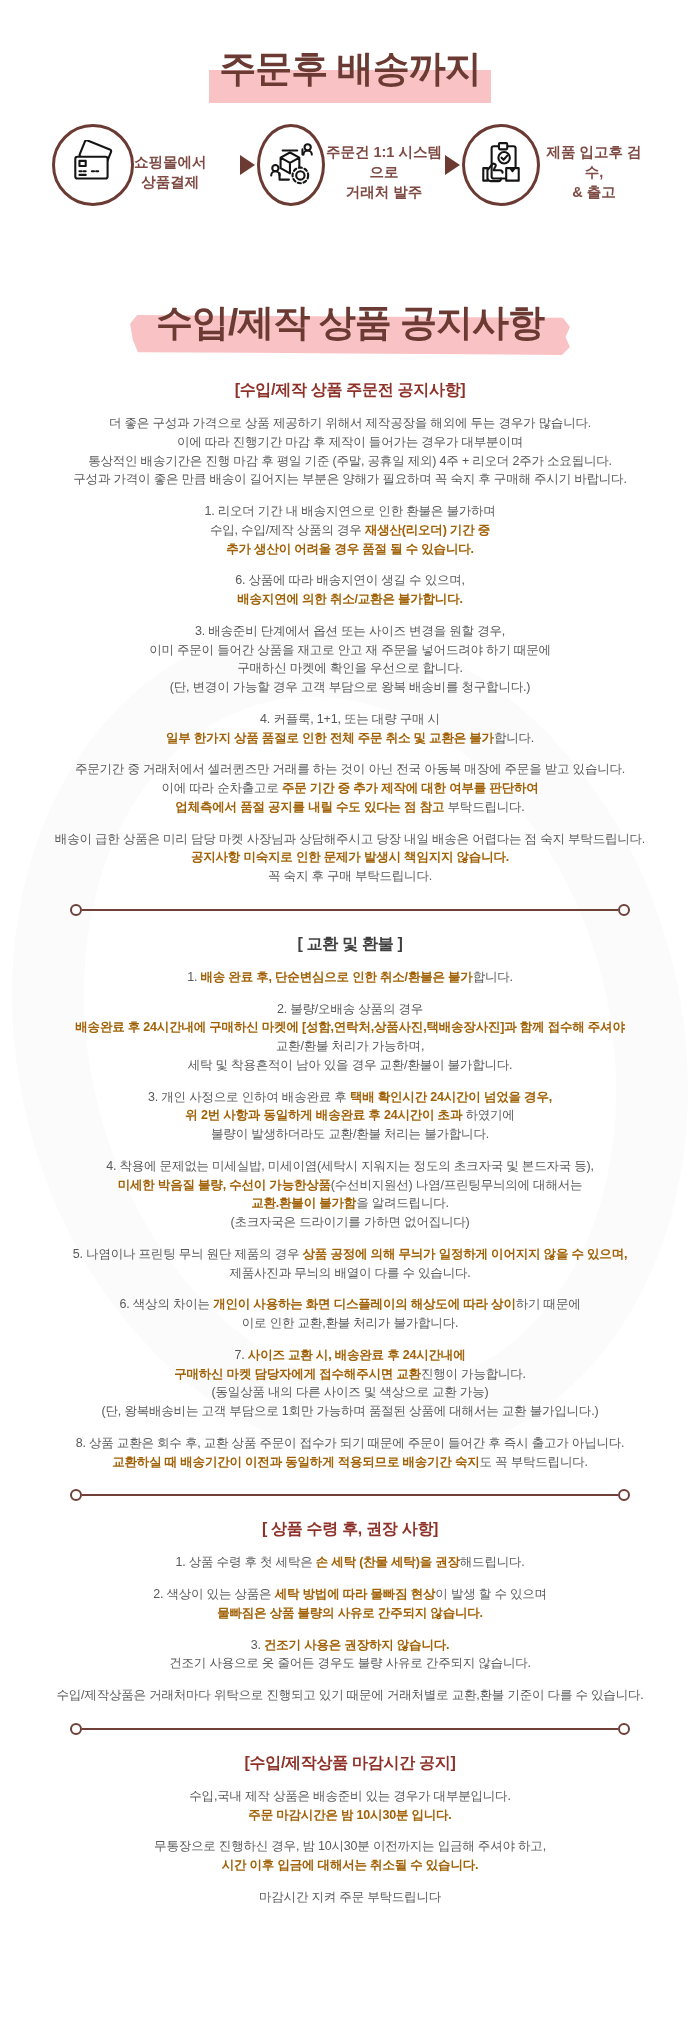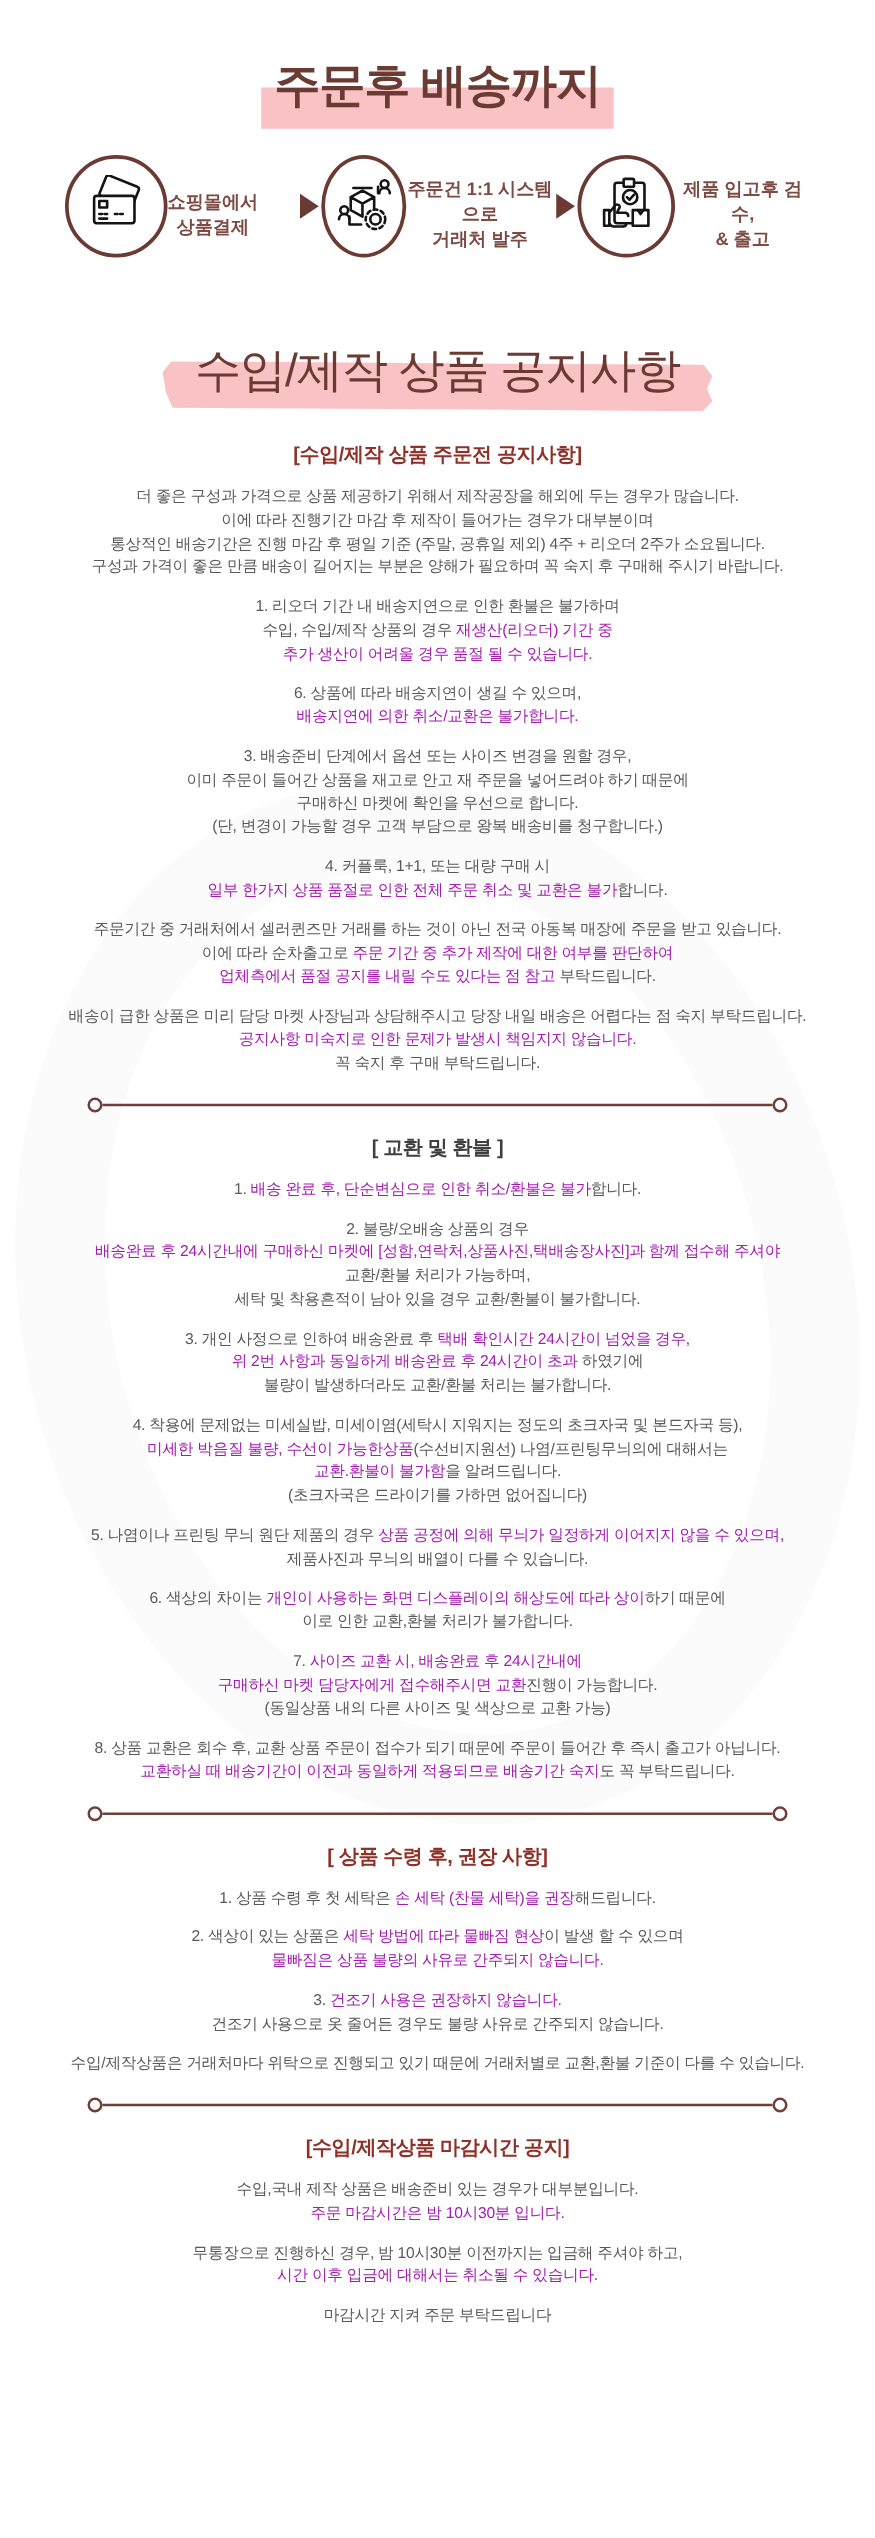--- a/index.html
+++ b/index.html
@@ -17,36 +17,36 @@
   .step{width:186px;display:flex;flex-direction:row;align-items:center;}
   .circle{width:76px;height:76px;border:3px solid #6b3a33;border-radius:50%;background:#fff;
           display:flex;align-items:center;justify-content:center;}
   .circle svg{width:50px;height:50px;}
   .arrow{width:0;height:0;border-left:15px solid #6b3a33;border-top:10px solid transparent;
          border-bottom:10px solid transparent;margin:31px 2px 0;}
   .caption{margin-top:14px;font-size:14.5px;font-weight:700;color:#7e4b44;text-align:center;
            white-space:pre-line;line-height:1.4;}
 
   
-  .title2{margin:66px 0 32px;text-align:center;font-size:37px;font-weight:400;letter-spacing:-1px;color:#6b3a33;}
+  .title2{margin:92px 0 32px;text-align:center;font-size:37px;font-weight:700;letter-spacing:-1px;color:#6b3a33;}
   .t2inner{display:inline-block;position:relative;}
   .tape{position:absolute;left:-26px;right:-26px;top:17px;bottom:-7px;background:#f9c2c4;z-index:0;
         clip-path:polygon(0% 22%,1.6% 0%,50% 4%,98.4% 7%,100% 30%,99% 55%,100% 80%,98.2% 100%,50% 96%,1.8% 93%,0.6% 62%,0% 22%);}
   .t2text{position:relative;z-index:1;}
 
   
   .sections{width:684px;margin:4px auto;}
   .sec{margin-bottom:6px;}
   .sec-h{margin:4px 0 13px;text-align:center;font-size:16px;font-weight:800;letter-spacing:-0.3px;}
   .sec-h.maroon{color:#8e3229;}
   .sec-h.dark{color:#3f3f3f;}
   .block{margin-bottom:13px;}
   .line{text-align:center;font-size:12.5px;line-height:1.5;color:#595959;letter-spacing:-0.2px;}
   .t-g{color:#595959;text-align:center;}
-  .t-r{color:#a21caf;font-weight:400;}
+  .t-r{color:#a16207;font-weight:700;}
 
   .divider{display:flex;align-items:center;width:560px;margin:18px auto;}
   .divider .ring{flex:none;width:8px;height:8px;border:2.5px solid #6f4038;border-radius:50%;background:#fff;}
   .divider .rule{flex:1;height:2px;background:#6f4038;}
 </style>
 </head>
 <body>
 
 <div class="page">
   <div class="wm"></div>
@@ -192,20 +192,21 @@
             <div class="line"><span class="t-g">제품사진과 무늬의 배열이 다를 수 있습니다.</span></div>
           </div>
           <div class="block">
             <div class="line"><span class="t-g">6. 색상의 차이는 </span><span class="t-r">개인이 사용하는 화면 디스플레이의 해상도에 따라 상이</span><span class="t-g">하기 때문에</span></div>
             <div class="line"><span class="t-g">이로 인한 교환,환불 처리가 불가합니다.</span></div>
           </div>
           <div class="block">
             <div class="line"><span class="t-g">7. </span><span class="t-r">사이즈 교환 시, 배송완료 후 24시간내에</span></div>
             <div class="line"><span class="t-r">구매하신 마켓 담당자에게 접수해주시면 교환</span><span class="t-g">진행이 가능합니다.</span></div>
             <div class="line"><span class="t-g">(동일상품 내의 다른 사이즈 및 색상으로 교환 가능)</span></div>
+            <div class="line"><span class="t-g">(단, 왕복배송비는 고객 부담으로 1회만 가능하며 품절된 상품에 대해서는 교환 불가입니다.)</span></div>
           </div>
           <div class="block">
             <div class="line"><span class="t-g">8. 상품 교환은 회수 후, 교환 상품 주문이 접수가 되기 때문에 주문이 들어간 후 즉시 출고가 아닙니다.</span></div>
             <div class="line"><span class="t-r">교환하실 때 배송기간이 이전과 동일하게 적용되므로 배송기간 숙지</span><span class="t-g">도 꼭 부탁드립니다.</span></div>
           </div>
         </section>
         <div class="divider">
           <span class="ring"></span>
           <span class="rule"></span>
           <span class="ring"></span>

